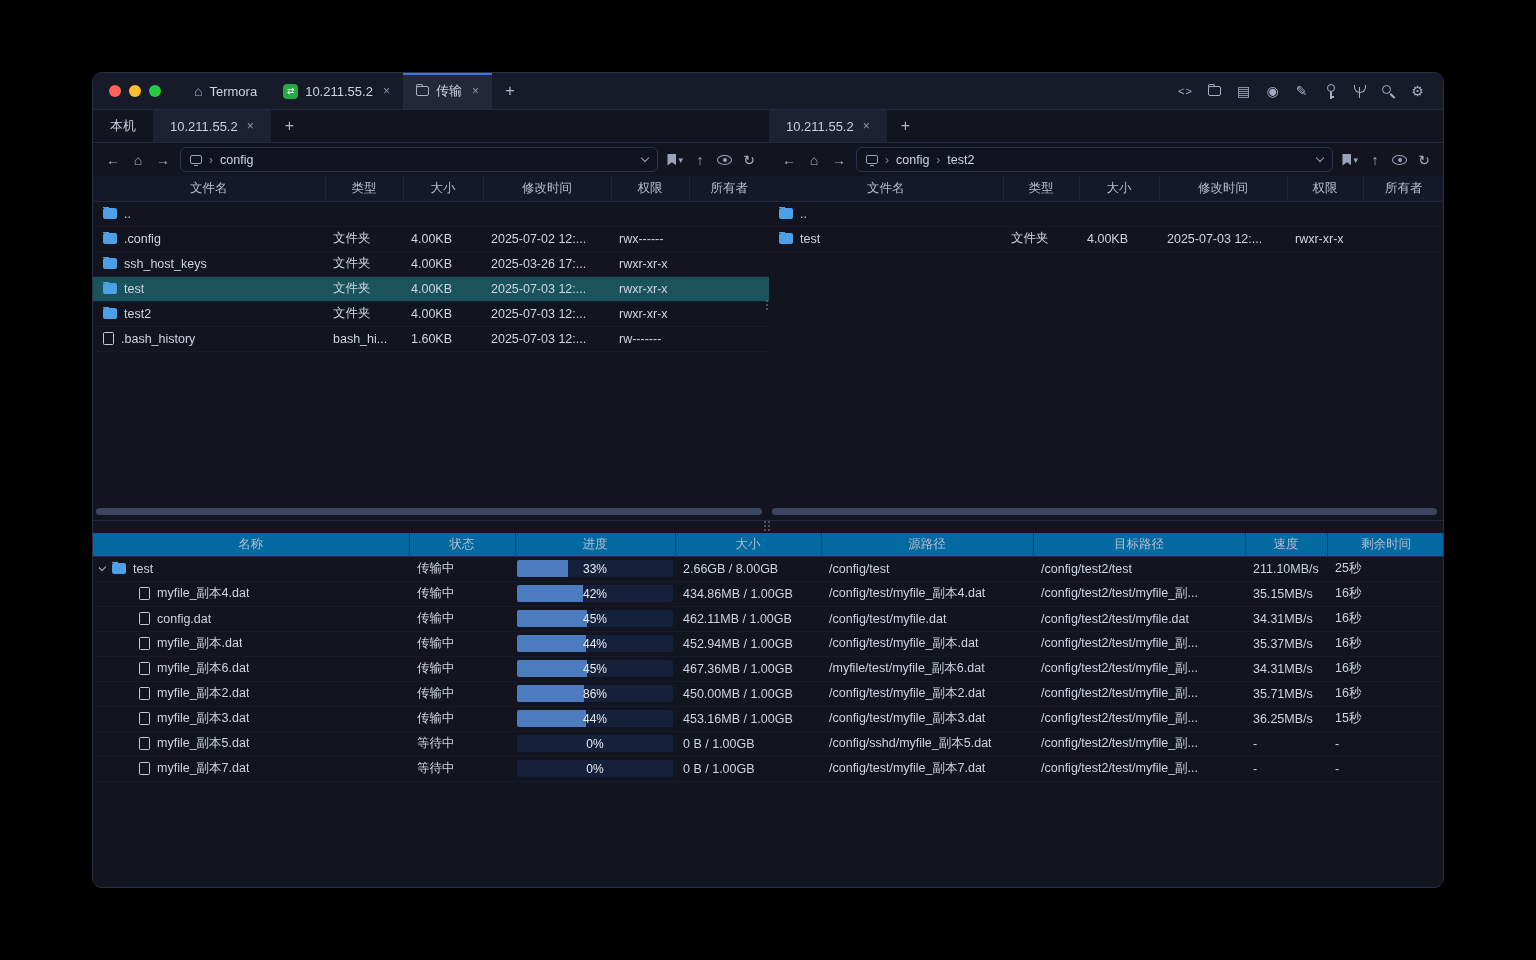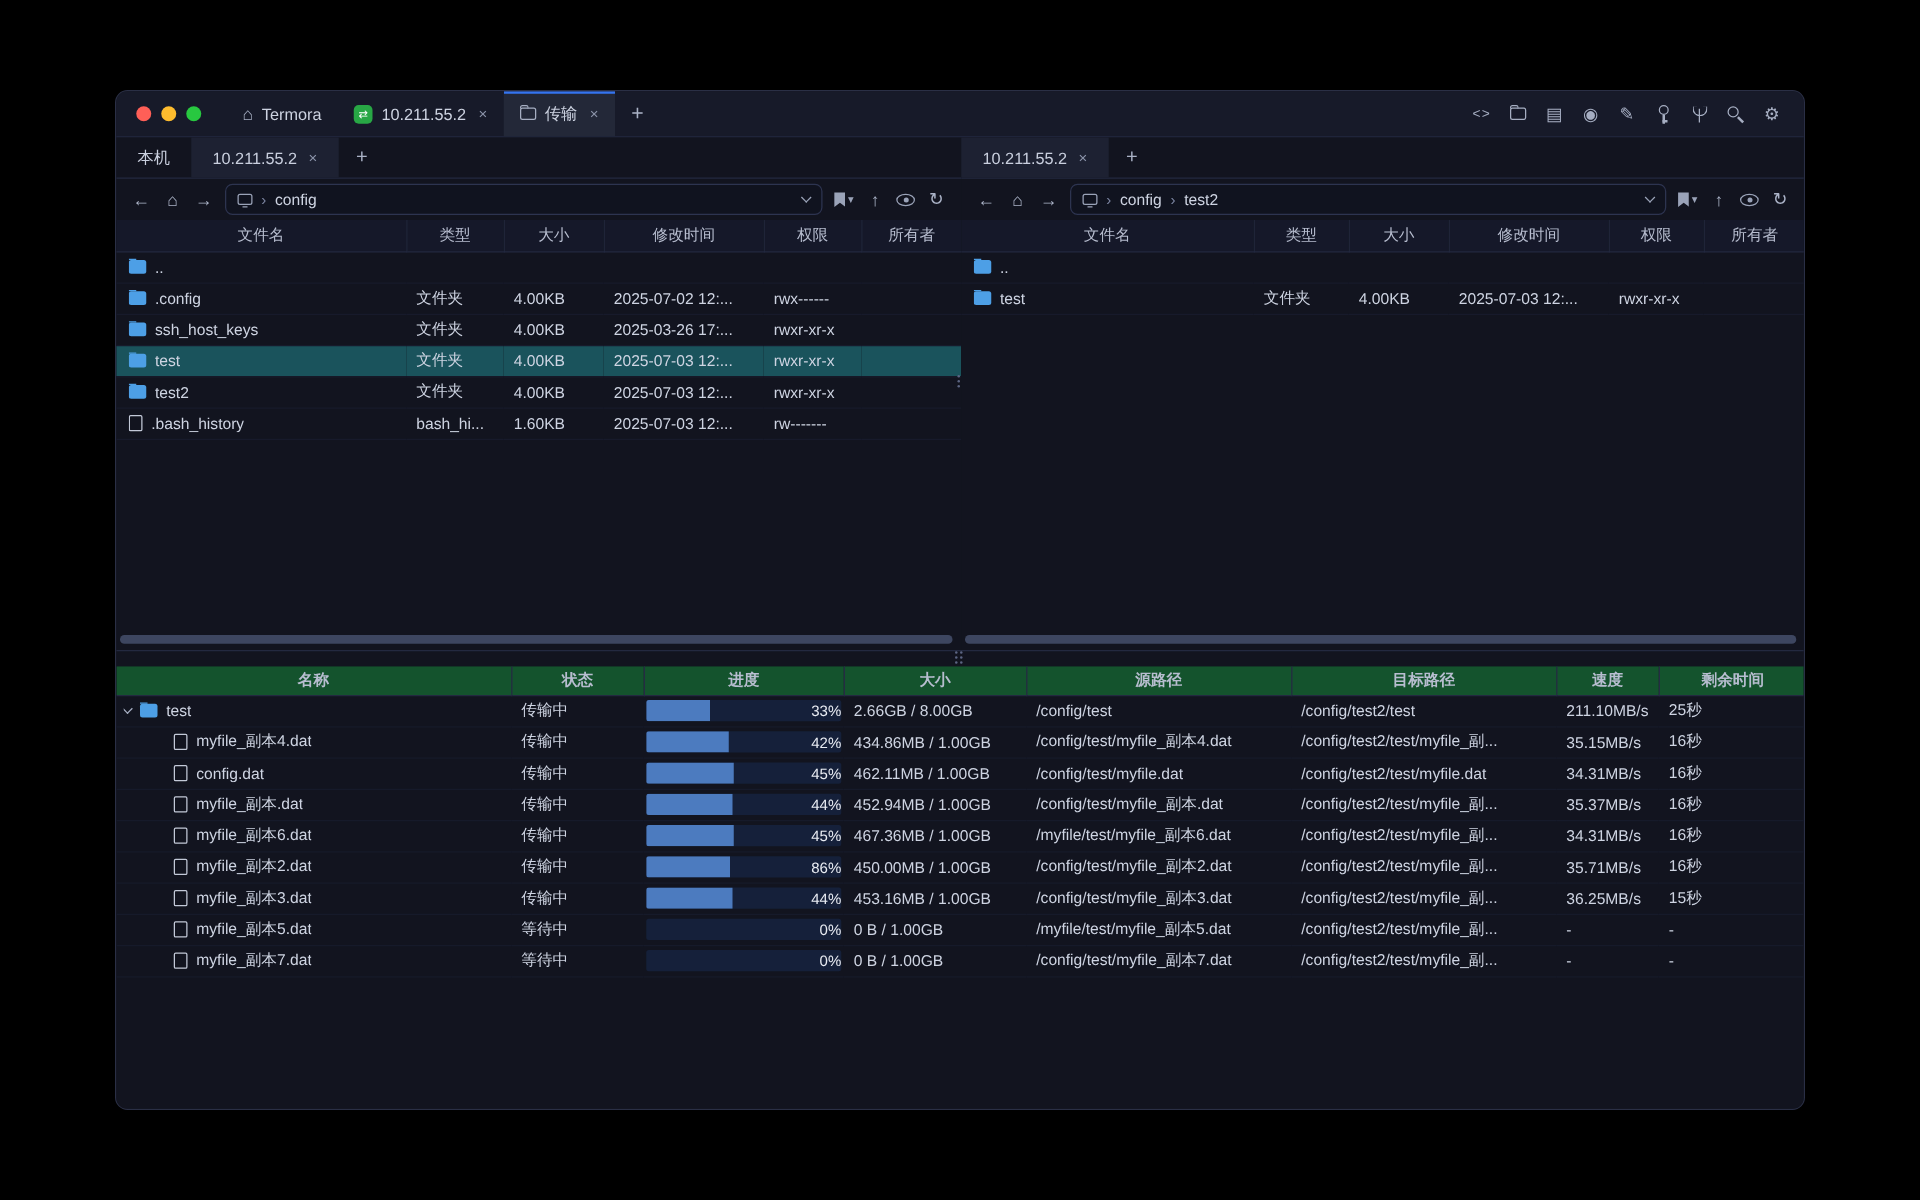--- a/index.html
+++ b/index.html
@@ -70,27 +70,27 @@
 .fi-folder{width:14px;height:11px;background:#4d9fe6;border-radius:2px;position:relative;display:inline-block;flex:0 0 14px}
 .fi-folder::before{content:"";position:absolute;top:-3px;left:0;width:6px;height:3px;background:#4d9fe6;border-radius:2px 1px 0 0}
 .fi-file{width:11px;height:13px;border:1.3px solid #c3c9d8;border-radius:1.5px;display:inline-block;flex:0 0 11px}
 .hscroll{position:absolute;left:3px;right:7px;bottom:5px;height:7px}
 .hthumb{height:100%;width:100%;border-radius:4px;background:#3d4660}
 
 
 .hsplit{flex:0 0 9px;border-top:1px solid #232940;display:flex;align-items:center;justify-content:center;background:#12141f}
 .transfer{flex:1;background:#12141f;overflow:hidden}
 .ttable{width:100%;border-collapse:collapse;table-layout:fixed;font-size:12.5px;color:#ced4e2}
-.ttable thead th{height:23px;font-weight:700;color:#b7bdcf;background:#14532d;border-bottom:1px solid #232940;border-right:1px solid #262c44}
+.ttable thead th{height:23px;font-weight:400;color:#b7bdcf;background:#0369a1;border-bottom:1px solid #232940;border-right:1px solid #262c44}
 .ttable thead th:last-child{border-right:0}
 .ttable tbody td{height:25px;padding:0 8px;border-bottom:1px solid #161a2a;white-space:nowrap;overflow:hidden;text-overflow:ellipsis}
 .ttable .c-tname{padding-left:6px}
 .ctr{text-align:left}
 .ttable .c-prog{padding:0 2px}
-.pbar{position:relative;height:17px;background:#15203a;border-radius:2px;overflow:hidden;display:flex;align-items:center;justify-content:flex-end}
+.pbar{position:relative;height:17px;background:#15203a;border-radius:2px;overflow:hidden;display:flex;align-items:center;justify-content:center}
 .pfill{position:absolute;left:0;top:0;bottom:0;background:#4c7bbf;width:0}
 .plbl{position:relative;font-size:12px;color:#e9ecf3}
 .twisty{width:6px;height:6px;border-right:1.5px solid #aab2c6;border-bottom:1.5px solid #aab2c6;transform:rotate(45deg);flex:0 0 6px;margin-top:-3px}
 .nm.child{padding-left:40px}
 </style>
 </head>
 <body>
 
 <div class="window">
 
@@ -556,21 +556,21 @@
               </div>
             </td>
           <td class="ctr">等待中</td>
           <td class="c-prog">
               <div class="pbar">
                 <div class="pfill" style="width: 0%;"></div>
                 <span class="plbl">0%</span>
               </div>
             </td>
           <td class="ctr">0 B / 1.00GB</td>
-          <td>/myfile/test/myfile_副本5.dat</td>
+          <td>/config/sshd/myfile_副本5.dat</td>
           <td>/config/test2/test/myfile_副...</td>
           <td class="ctr">-</td>
           <td class="ctr">-</td>
         </tr>
         <tr>
           <td class="c-tname">
               <div class="nm child">
                 <span class="fi-file"></span>
                 <span class="nm-t">myfile_副本7.dat</span>
               </div>

